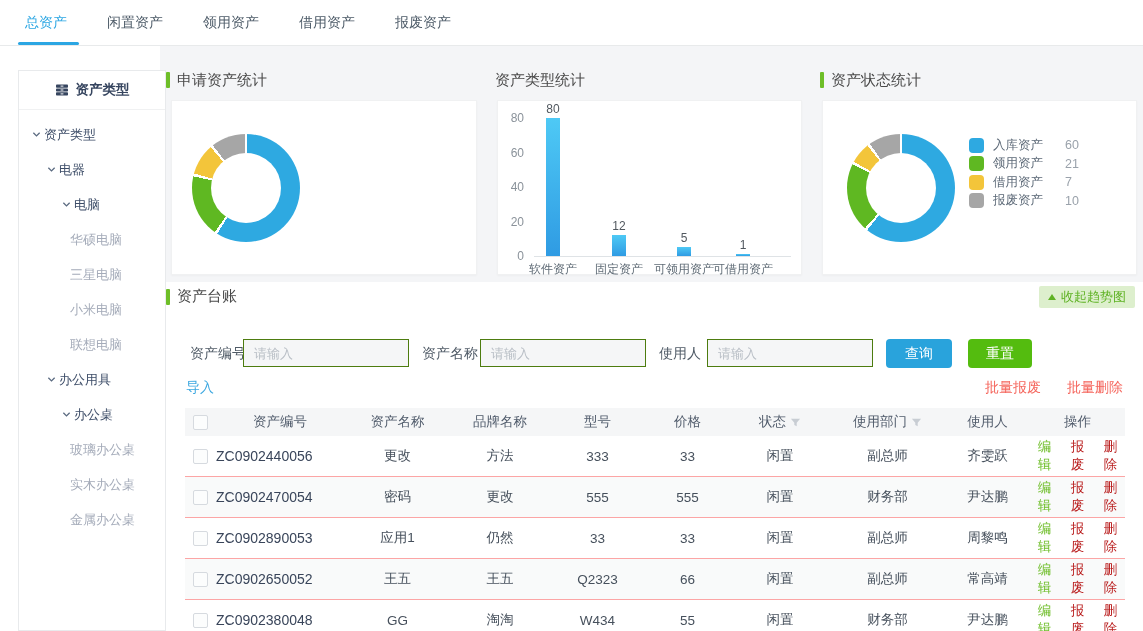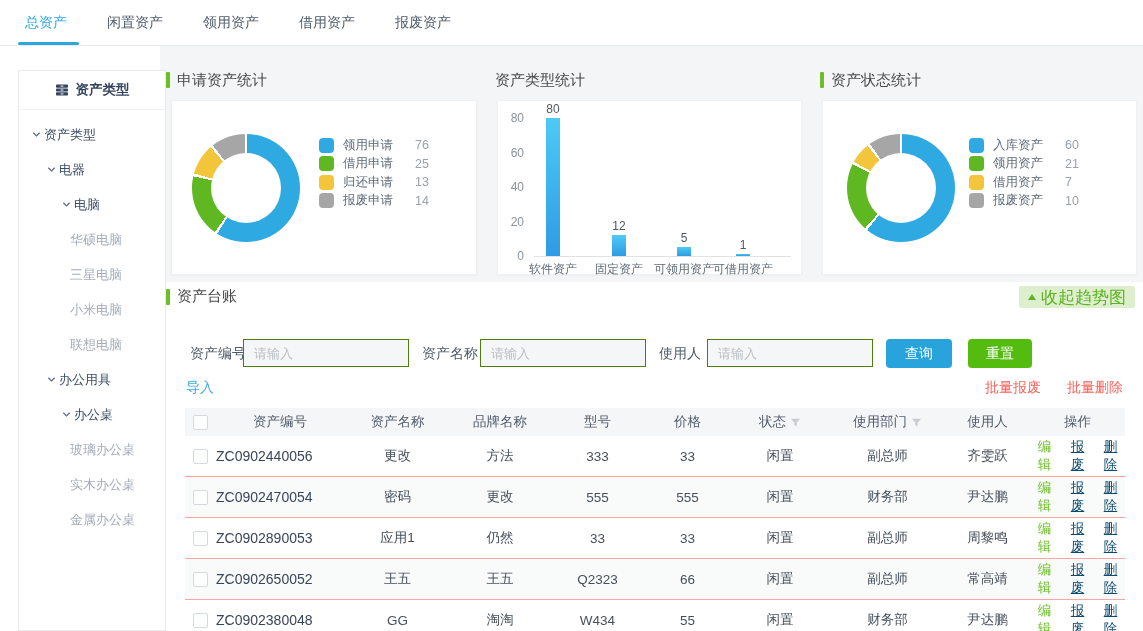--- a/index.html
+++ b/index.html
@@ -54,21 +54,21 @@
   .ytick{position:absolute;width:24px;text-align:right;font-size:12px;color:#8A929A;transform:translateY(-50%);}
   .baseline{position:absolute;left:36px;right:10px;height:1px;background:#DFE3E6;top:155px;}
   .bar{position:absolute;width:14px;background:linear-gradient(180deg,#4EC9F5,#2F9BE3);}
   .bar-value{position:absolute;width:40px;text-align:center;font-size:12px;color:#51585F;}
   .bar-cat{position:absolute;width:76px;text-align:center;font-size:12px;color:#5F6B76;top:160px;}
 
   
   .ledger{position:absolute;left:166px;top:282px;width:971px;height:349px;background:#fff;overflow:hidden;}
   .ledger-title{position:absolute;left:0;top:5px;display:flex;align-items:center;font-size:15px;color:#4A4A4A;}
   .collapse-btn{position:absolute;right:2px;top:4px;height:22px;padding:0 9px;background:#DDEFCD;color:#5FB224;
-                font-size:17px;display:flex;align-items:center;gap:5px;cursor:pointer;border-radius:2px;}
+                font-size:13px;display:flex;align-items:center;gap:5px;cursor:pointer;border-radius:2px;}
   .tri-up{width:0;height:0;border-left:4px solid transparent;border-right:4px solid transparent;border-bottom:6px solid #5FB224;}
 
   .filter-label{position:absolute;top:57px;height:28px;line-height:28px;font-size:14px;color:#4F5A66;}
   .fl1{left:24px;} .fl2{left:256px;} .fl3{left:493px;}
   .filter-input{position:absolute;top:57px;width:166px;height:28px;background:#F5F6F7;border:1px solid #4d7c0f;
                 box-sizing:border-box;font-size:13px;color:#333;padding:0 10px;outline:none;}
   .filter-input::placeholder{color:#B9BFC6;}
   .fi1{left:77px;} .fi2{left:314px;} .fi3{left:541px;}
   .btn{position:absolute;top:57px;height:29px;border:none;border-radius:4px;color:#fff;font-size:14px;cursor:pointer;
        font-family:inherit;}
@@ -84,21 +84,21 @@
   .trow{display:flex;align-items:center;height:40px;border-bottom:1px solid #fca5a5;color:#46505C;}
   .trow.alt{background:#F9FAFA;}
   .thead{height:28px;background:#F5F6F7;color:#505B6B;border-bottom:none;}
   .tcell{text-align:center;box-sizing:border-box;display:flex;align-items:center;justify-content:center;gap:4px;}
   .c0{width:30px;} .c1{width:130px;justify-content:flex-start;padding-left:1px;font-size:14px;color:#39455A;}
   .thead .c1{justify-content:center;padding-left:0;font-size:13.5px;color:#505B6B;}
   .c2{width:105px;} .c3{width:100px;} .c4{width:95px;text-align:right;} .c5{width:85px;}
   .c6{width:100px;} .c7{width:115px;} .c8{width:85px;} .c9{width:95px;}
   .cb{width:13px;height:13px;border:1px solid #D6DADF;border-radius:2px;background:#FCFDFD;display:inline-block;cursor:pointer;}
   .act{cursor:pointer;margin:0 3px;}
-  .act-edit{color:#6FBE2A;} .act-muted{color:#0c4a6e;text-decoration:underline;}
+  .act-edit{color:#6FBE2A;} .act-muted{color:#b91c1c;}
 </style>
 </head>
 <body>
 
 <div class="screen">
 
   <div class="tabbar" id="tabbar">
       <div class="tab active">总资产</div>
       <div class="tab">闲置资产</div>
       <div class="tab">领用资产</div>
@@ -197,42 +197,20 @@
     <span class="gbar"></span>
     <span>资产类型统计</span>
   </div>
   <div class="section-title st3">
     <span class="gbar"></span>
     <span>资产状态统计</span>
   </div>
 
   <div class="card card1">
     <div class="donut donut1" id="donut0" style="background: conic-gradient(rgb(255, 255, 255) 0deg, rgb(255, 255, 255) 1.5deg, rgb(46, 169, 225) 1.5deg, rgb(46, 169, 225) 212.25deg, rgb(255, 255, 255) 212.25deg, rgb(255, 255, 255) 213.75deg, rgb(255, 255, 255) 213.75deg, rgb(255, 255, 255) 215.25deg, rgb(95, 184, 34) 215.25deg, rgb(95, 184, 34) 282.562deg, rgb(255, 255, 255) 282.562deg, rgb(255, 255, 255) 284.062deg, rgb(255, 255, 255) 284.062deg, rgb(255, 255, 255) 285.562deg, rgb(243, 197, 58) 285.562deg, rgb(243, 197, 58) 319.125deg, rgb(255, 255, 255) 319.125deg, rgb(255, 255, 255) 320.625deg, rgb(255, 255, 255) 320.625deg, rgb(255, 255, 255) 322.125deg, rgb(166, 166, 166) 322.125deg, rgb(166, 166, 166) 358.5deg, rgb(255, 255, 255) 358.5deg, rgb(255, 255, 255) 360deg);"></div>
-    <div class="legend legend1" id="legend0">
-        <div class="legend-row">
-          <span class="legend-swatch" style="background:#2EA9E1"></span>
-          <span class="legend-label">领用申请</span>
-          <span class="legend-value">76</span>
-        </div>
-        <div class="legend-row">
-          <span class="legend-swatch" style="background:#5FB822"></span>
-          <span class="legend-label">借用申请</span>
-          <span class="legend-value">25</span>
-        </div>
-        <div class="legend-row">
-          <span class="legend-swatch" style="background:#F3C53A"></span>
-          <span class="legend-label">归还申请</span>
-          <span class="legend-value">13</span>
-        </div>
-        <div class="legend-row">
-          <span class="legend-swatch" style="background:#A6A6A6"></span>
-          <span class="legend-label">报废申请</span>
-          <span class="legend-value">14</span>
-        </div>
-      </div>
   </div>
 
   <div class="card card2">
     <div class="barchart" id="barchart">
         <div class="ytick" style="left: 2px; top: 155px;">0</div>
         <div class="ytick" style="left: 2px; top: 120.5px;">20</div>
         <div class="ytick" style="left: 2px; top: 86px;">40</div>
         <div class="ytick" style="left: 2px; top: 51.5px;">60</div>
         <div class="ytick" style="left: 2px; top: 17px;">80</div>
         <div class="baseline"></div>

